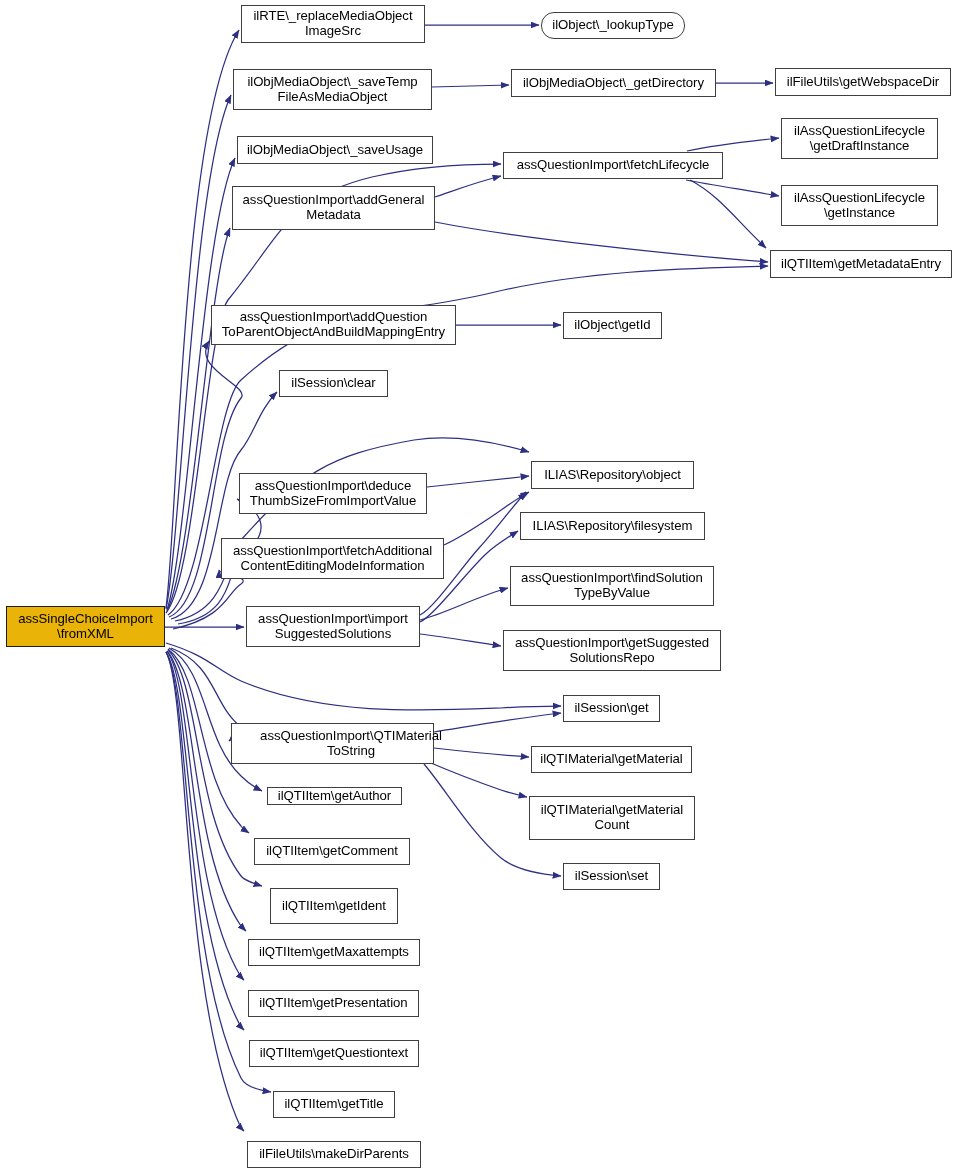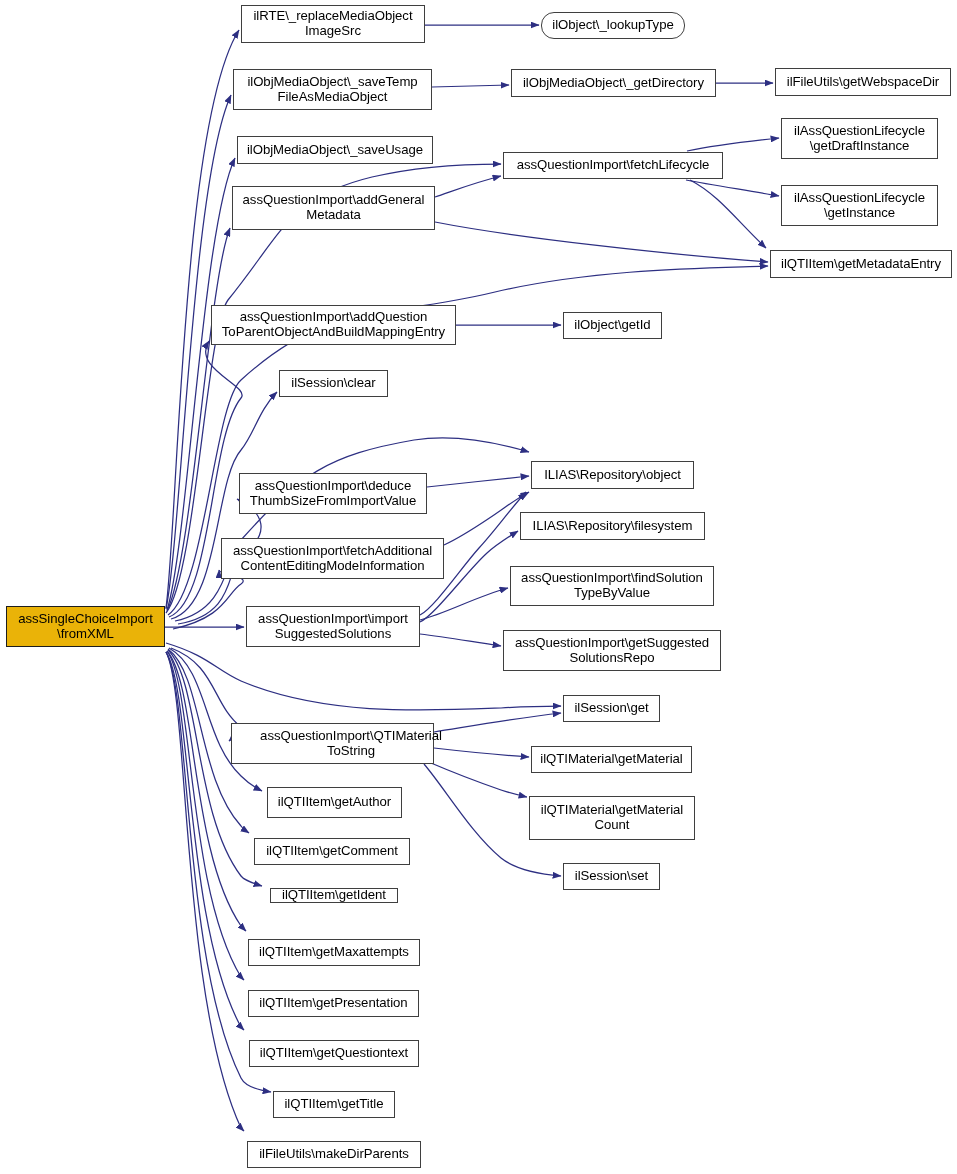--- a/index.html
+++ b/index.html
@@ -119,25 +119,25 @@
       <div class="node" style="left: 510px; top: 566px; width: 204px; height: 40px;"><span class="lbl">assQuestionImport\findSolution
 TypeByValue</span></div>
       <div class="node" style="left: 246px; top: 606px; width: 174px; height: 41px;"><span class="lbl">assQuestionImport\import
 SuggestedSolutions</span></div>
       <div class="node" style="left: 503px; top: 630px; width: 218px; height: 41px;"><span class="lbl">assQuestionImport\getSuggested
 SolutionsRepo</span></div>
       <div class="node" style="left: 563px; top: 695px; width: 97px; height: 27px;"><span class="lbl">ilSession\get</span></div>
       <div class="node" style="left: 231px; top: 723px; width: 203px; height: 41px; padding-left: 40px;"><span class="lbl">assQuestionImport\QTIMaterial
 ToString</span></div>
       <div class="node" style="left: 531px; top: 746px; width: 161px; height: 27px;"><span class="lbl">ilQTIMaterial\getMaterial</span></div>
-      <div class="node" style="left: 267px; top: 787px; width: 135px; height: 31px;"><span class="lbl">ilQTIItem\getAuthor</span></div>
+      <div class="node" style="left: 267px; top: 787px; width: 135px; height: 18px;"><span class="lbl">ilQTIItem\getAuthor</span></div>
       <div class="node" style="left: 529px; top: 796px; width: 166px; height: 44px;"><span class="lbl">ilQTIMaterial\getMaterial
 Count</span></div>
       <div class="node" style="left: 254px; top: 838px; width: 156px; height: 27px;"><span class="lbl">ilQTIItem\getComment</span></div>
       <div class="node" style="left: 563px; top: 863px; width: 97px; height: 27px;"><span class="lbl">ilSession\set</span></div>
-      <div class="node" style="left: 270px; top: 888px; width: 128px; height: 15px;"><span class="lbl">ilQTIItem\getIdent</span></div>
+      <div class="node" style="left: 270px; top: 888px; width: 128px; height: 36px;"><span class="lbl">ilQTIItem\getIdent</span></div>
       <div class="node" style="left: 248px; top: 939px; width: 172px; height: 27px;"><span class="lbl">ilQTIItem\getMaxattempts</span></div>
       <div class="node" style="left: 248px; top: 990px; width: 171px; height: 27px;"><span class="lbl">ilQTIItem\getPresentation</span></div>
       <div class="node" style="left: 249px; top: 1040px; width: 170px; height: 27px;"><span class="lbl">ilQTIItem\getQuestiontext</span></div>
       <div class="node" style="left: 273px; top: 1091px; width: 122px; height: 27px;"><span class="lbl">ilQTIItem\getTitle</span></div>
       <div class="node" style="left: 247px; top: 1141px; width: 174px; height: 27px;"><span class="lbl">ilFileUtils\makeDirParents</span></div>
     </div>
 </div>
 
 </body></html>

